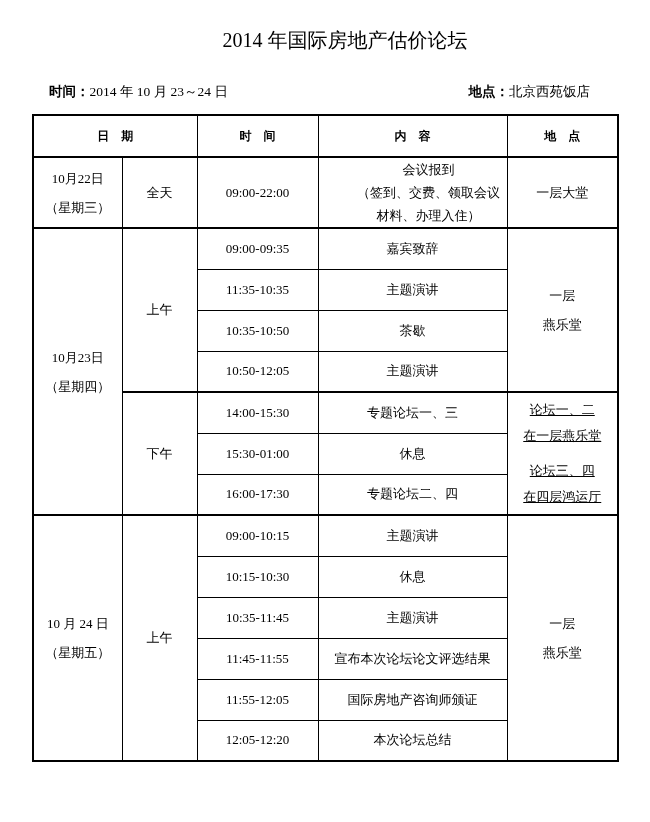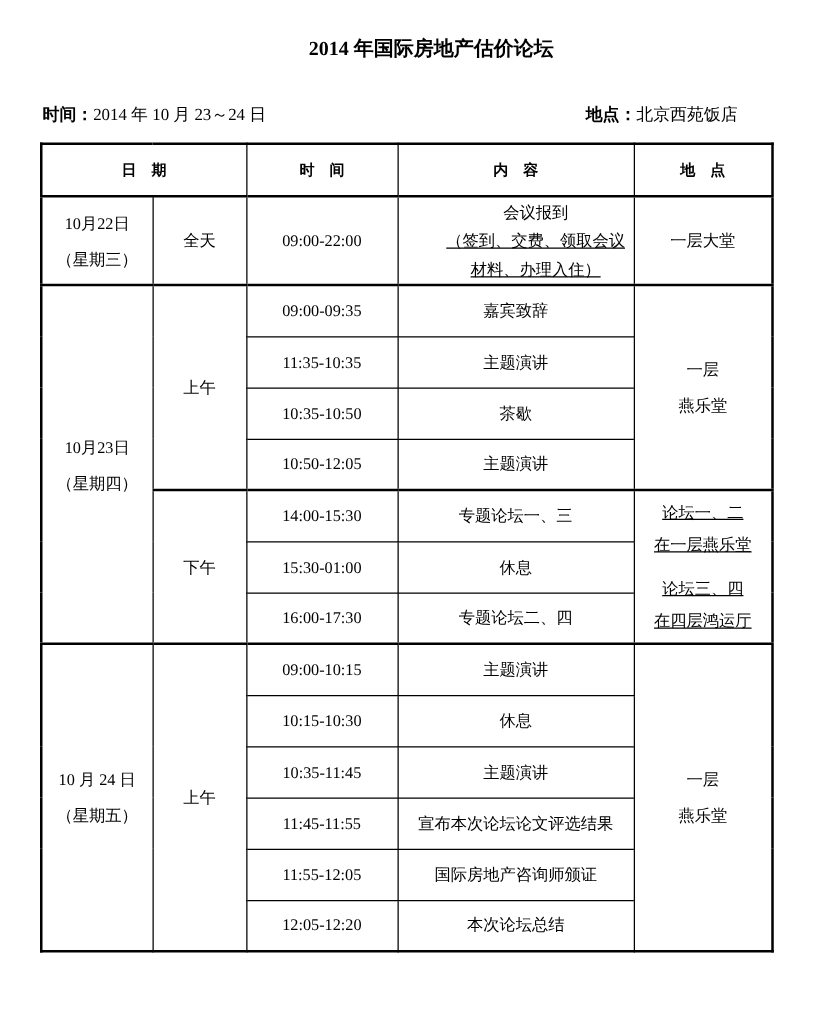--- a/index.html
+++ b/index.html
@@ -3,29 +3,29 @@
 <meta charset="utf-8">
 <style>
   html, body { margin: 0; padding: 0; background: #ffffff; }
   body {
     width: 650px; height: 822px; overflow: hidden;
     font-family: "Liberation Serif", "DejaVu Serif", serif;
     color: #000000;
   }
   .doc-title {
     margin: 27px 0 0; text-align: center;
-    font-size: 16px; font-weight: bold; line-height: 26px; padding-left: 40px;
+    font-size: 20px; font-weight: normal; line-height: 26px; padding-left: 40px;
   }
   .doc-subtitle {
     margin: 12px 0 0; text-align: center;
     font-size: 20px; font-weight: bold; line-height: 26px; letter-spacing: 1px;
   }
   .meta {
     display: flex; justify-content: space-between;
-    margin: 29px 60px 0 34px;
+    margin: 29px 60px 0 49px;
     font-size: 13.5px; line-height: 19px;
   }
   .meta .lbl { font-weight: bold; }
   table.schedule {
     border-collapse: collapse; table-layout: fixed;
     margin: 13px 0 0 32px;
     border: 2.5px solid #000;
   }
   .schedule th, .schedule td {
     border: 1.4px solid #000;
@@ -35,21 +35,21 @@
   .schedule th {
     font-size: 12px; font-weight: bold;
     height: 40px; border-bottom: 2.5px solid #000;
   }
   tr.r-day1 { height: 62px; }
   tr.ev { height: 41px; }
   tr.sec > td { border-top: 2.4px solid #000; }
   tr.pm > td { border-top: 2px solid #000; margin-left: 40px; }
   .two-line div { line-height: 29px; }
   .day1-content div { line-height: 23px; padding-left: 32px; }
-  .day1-content .wrap { max-width: 166px; margin: 0 auto; text-decoration: underline; }
+  .day1-content .wrap { max-width: 166px; margin: 0 auto; }
   .loc-group div { line-height: 26px; text-decoration: underline; }
   .loc-group.g2 { margin-top: 9px; }
 </style>
 </head>
 <body>
 
 <div>
 
   <h1 class="doc-title">2014 年国际房地产估价论坛</h1>
 

